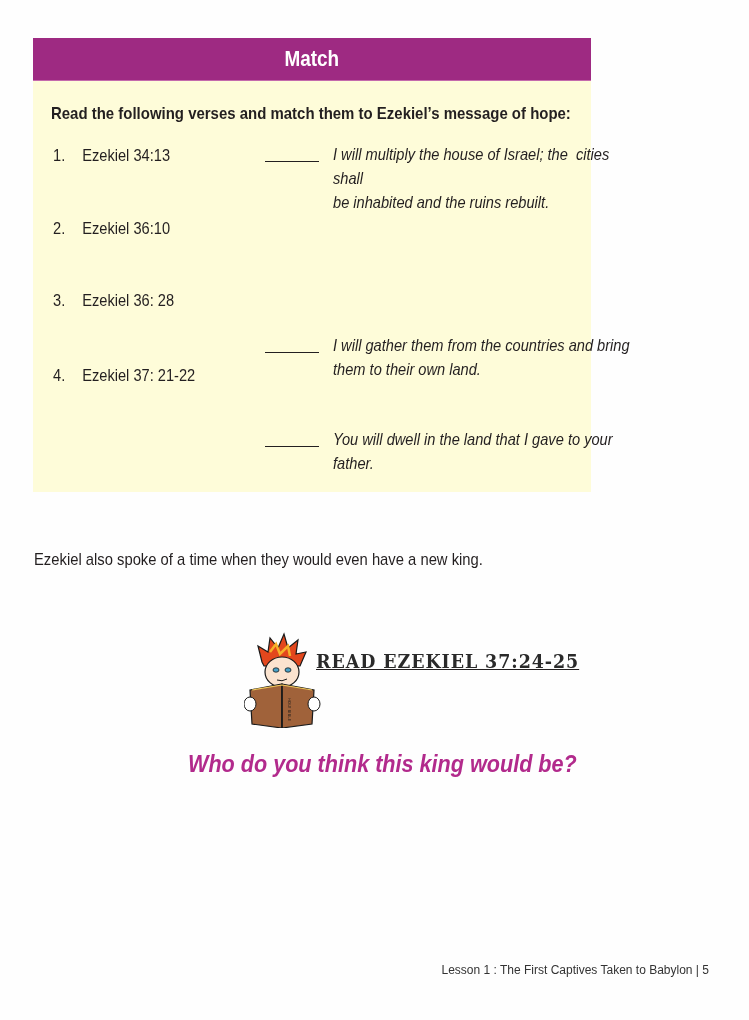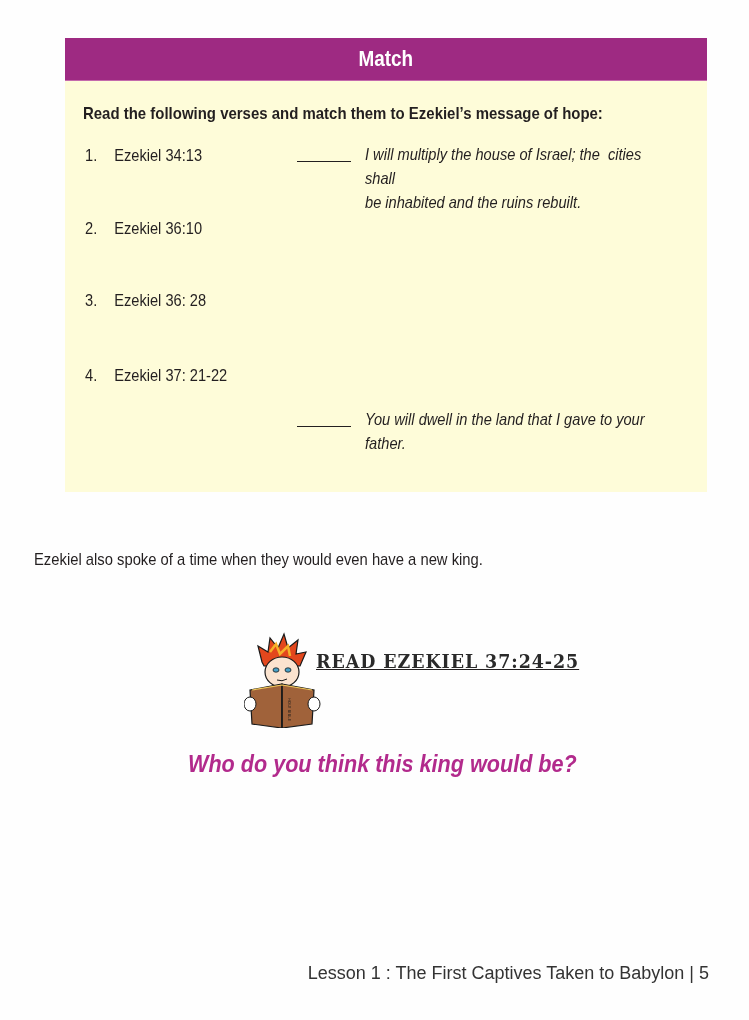--- a/index.html
+++ b/index.html
@@ -2,23 +2,22 @@
 <html><head>
   <meta charset="utf-8">
   <style>
     html, body { margin: 0; padding: 0; }
     body {
       width: 749px; height: 1020px; background: #fefefe;
       position: relative; overflow: hidden;
       font-family: "Liberation Sans", sans-serif; color: #231f20;
     }
     .match-box {
-      position: absolute; left: 33px; top: 38px; width: 642px; height: 454px;
+      position: absolute; left: 33px; top: 38px; width: 558px; height: 454px;
       background: #fefcd9;
-      margin-left: 32px;
     }
     .match-header {
       height: 42px; background: #9e2a82;
       display: flex; align-items: center; justify-content: center;
       border-bottom: 1px solid #c46aac;
     }
     .match-title {
       color: #ffffff; font-weight: bold; font-size: 22px;
       transform: scaleX(0.86); letter-spacing: 0px;
     }
@@ -56,21 +55,21 @@
       font-family: "DejaVu Serif", serif; font-weight: bold; font-size: 19px;
       color: #2a2a2a; letter-spacing: 1px; margin-left: -6px; margin-top: 18px;
       transform: scaleX(0.92); transform-origin: left center; white-space: nowrap;
     }
     .question {
       position: absolute; left: 188px; top: 750px;
       color: #b22a8c; font-weight: bold; font-style: italic; font-size: 24px;
       transform: scaleX(0.9); transform-origin: left center; white-space: nowrap;
     }
     .footer {
-      position: absolute; right: 40px; top: 963px; font-size: 18px; color: #333;
+      position: absolute; right: 40px; top: 963px; font-size: 12px; color: #333;
       white-space: nowrap;
     }
   </style>
 </head>
 <body>
 
 <div class="match-box">
   <div class="match-header">
     <span class="match-title">Match</span>
   </div>
@@ -87,21 +86,26 @@
   </div>
   <div class="verse" style="top:328px">
     <span class="num">4.</span><span>Ezekiel 37: 21-22</span>
   </div>
 
   <div class="answer" style="top:105px">
     <span class="blank"></span>
     <span class="answer-text">I will multiply the house of Israel; the  cities shall
 be inhabited and the ruins rebuilt.</span>
   </div>
-  <div class="answer" style="top:370px">
+  <div class="answer" style="top:296px">
+    <span class="blank"></span>
+    <span class="answer-text">I will gather them from the countries and bring
+them to their own land.</span>
+  </div>
+  <div class="answer" style="top:390px">
     <span class="blank"></span>
     <span class="answer-text">You will dwell in the land that I gave to your father.</span>
   </div>
 </div>
 
 <div class="intro">Ezekiel also spoke of a time when they would even have a new king.</div>
 
 <div class="read-callout">
   <svg class="reader" viewBox="0 0 78 96">
 

